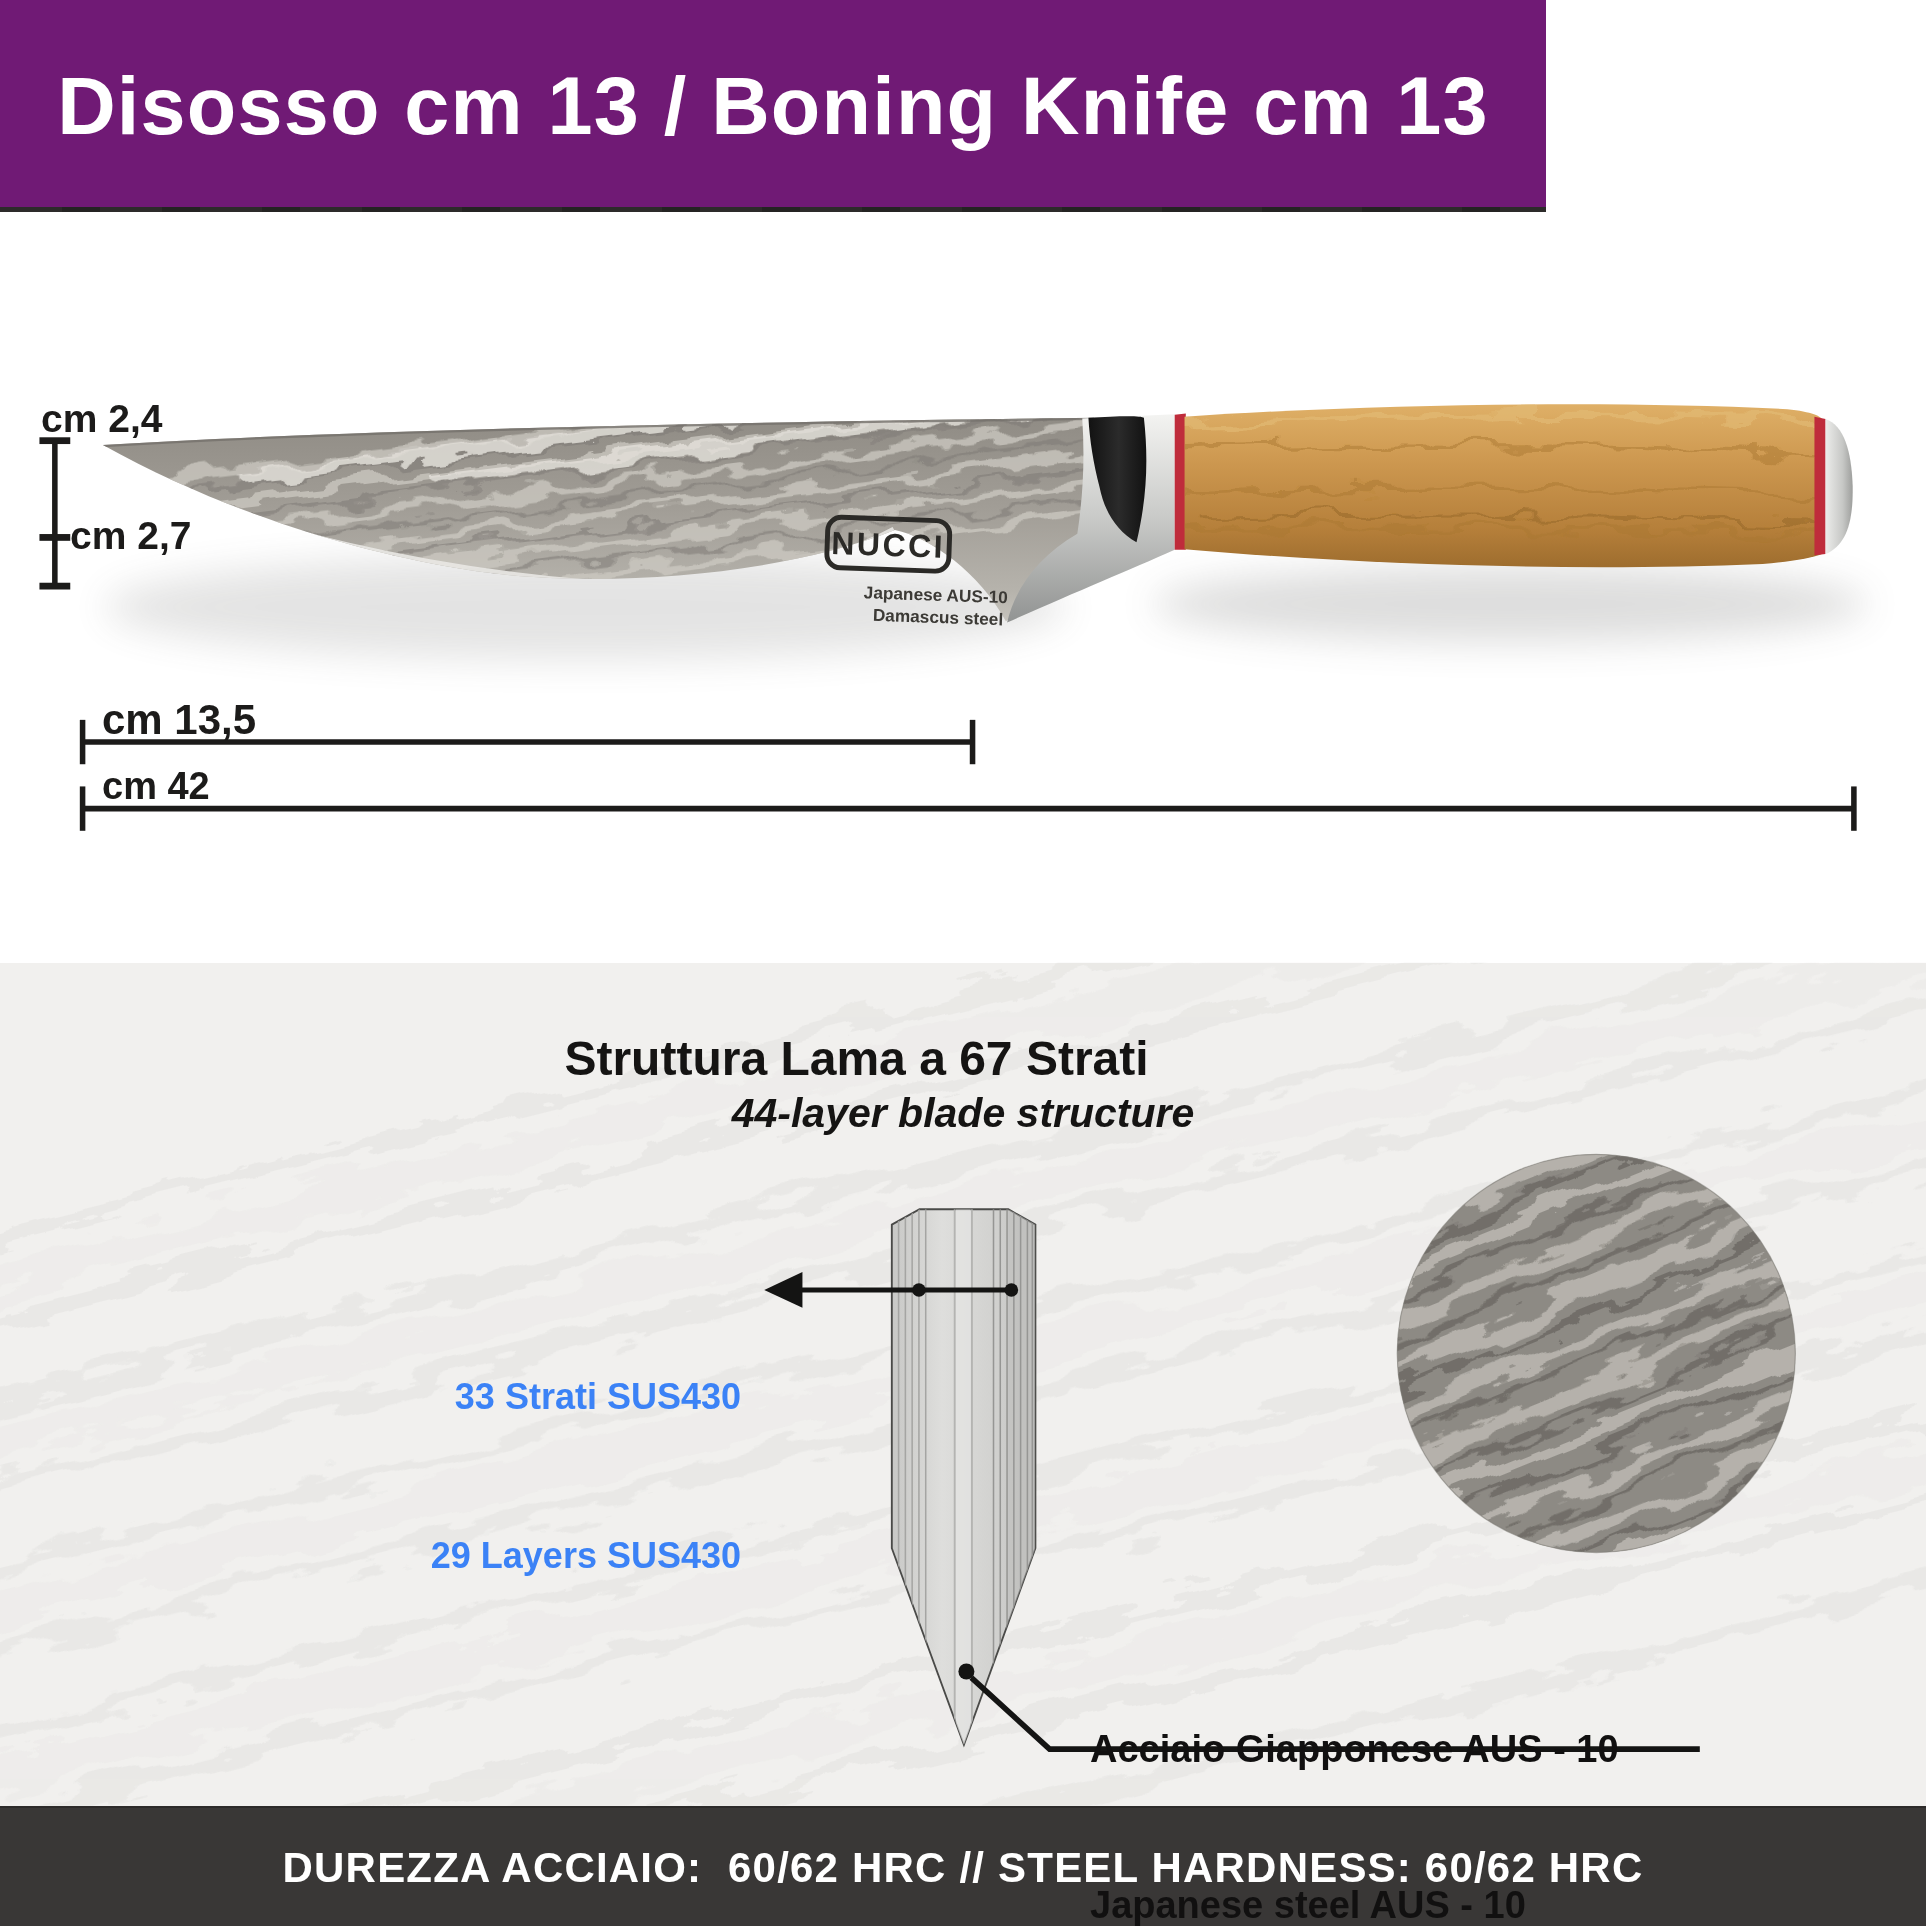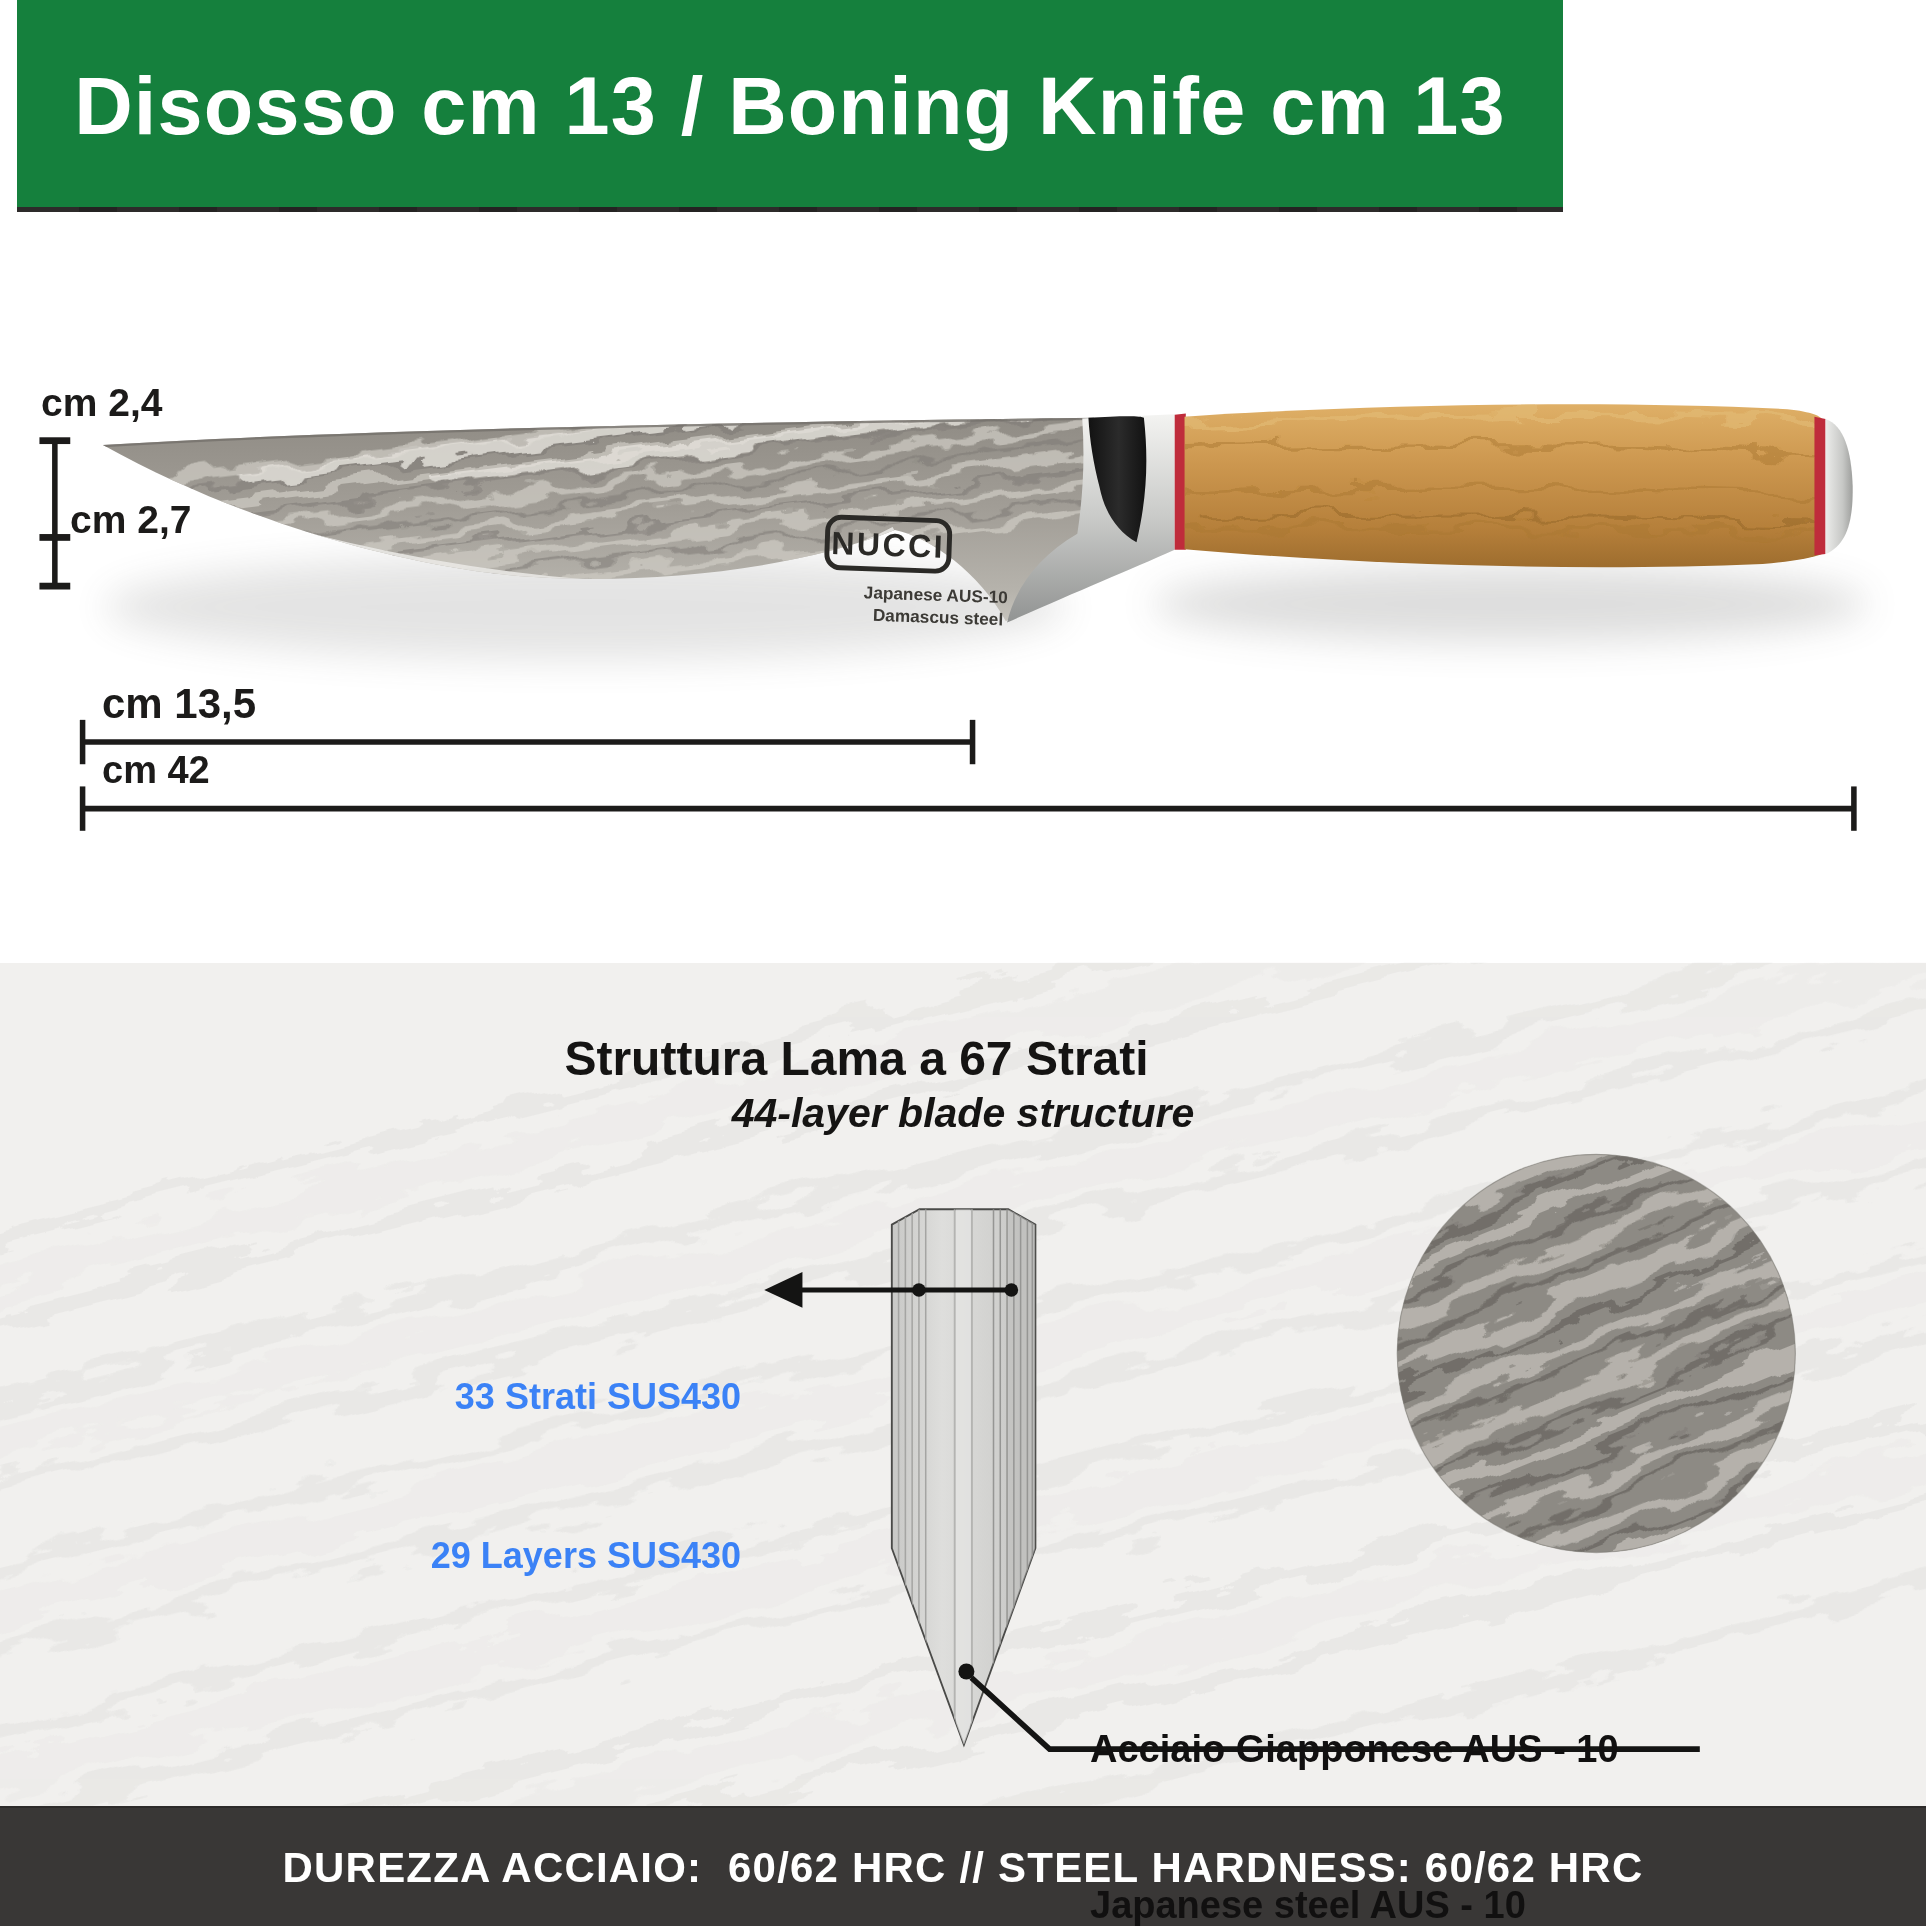--- a/index.html
+++ b/index.html
@@ -1,38 +1,38 @@
 <!DOCTYPE html>
 <html style="font-size:10px"><head>
 <meta charset="utf-8">
 <style>
   html,body{margin:0;padding:0;background:#ffffff;}
   .page{position:relative;width:1926px;height:1926px;background:#ffffff;overflow:hidden;
         font-family:"Liberation Sans","DejaVu Sans",sans-serif;color:#1c1b1a;}
 
   
-  .header{position:absolute;left:17px;top:0;width:1546px;height:212px;background:#15803d;
+  .header{position:absolute;left:0;top:0;width:1546px;height:212px;background:#701a75;
           display:flex;align-items:center;justify-content:center;}
   .header:after{content:"";position:absolute;left:0;bottom:0;width:100%;height:5.5px;
           background:repeating-linear-gradient(90deg,#2d2b2a 0 62px,#242322 62px 100px);}
   .header-title{color:#ffffff;font-size:81px;font-weight:bold;letter-spacing:1.2px;white-space:pre;}
 
   
   .panel{position:absolute;left:0;top:963px;width:1926px;height:843px;background:#f1f0ee;}
 
   
   .footer{position:absolute;left:0;top:1806px;width:1926px;height:120px;background:#393736;
           border-top:2.5px solid #2d2b2a;display:flex;align-items:center;justify-content:center;}
   .footer-text{color:#ffffff;font-size:42px;font-weight:bold;letter-spacing:1.2px;white-space:pre;}
 
   
   .gfx{position:absolute;left:0;top:0;width:1926px;height:1926px;}
 
   
-  .lbl{position:absolute;font-weight:600;color:#1c1b1a;white-space:pre;}
+  .lbl{position:absolute;font-weight:600;color:#1c1b1a;white-space:pre;margin-top:16px;}
   .lbl-cm24{left:41px;top:381px;font-size:39px;}
   .lbl-cm15{left:70px;top:498px;font-size:39px;}
   .lbl-cm135{left:102px;top:680px;font-size:42px;}
   .lbl-cm25{left:102px;top:749px;font-size:38px;}
 
   .struct-title{position:absolute;left:0;top:1031px;width:1713px;text-align:center;
                 font-size:48px;font-weight:bold;color:#151413;}
   .struct-sub{position:absolute;left:0;top:1090px;width:1926px;text-align:center;
               font-size:41px;font-weight:bold;font-style:italic;color:#151413;}
 

